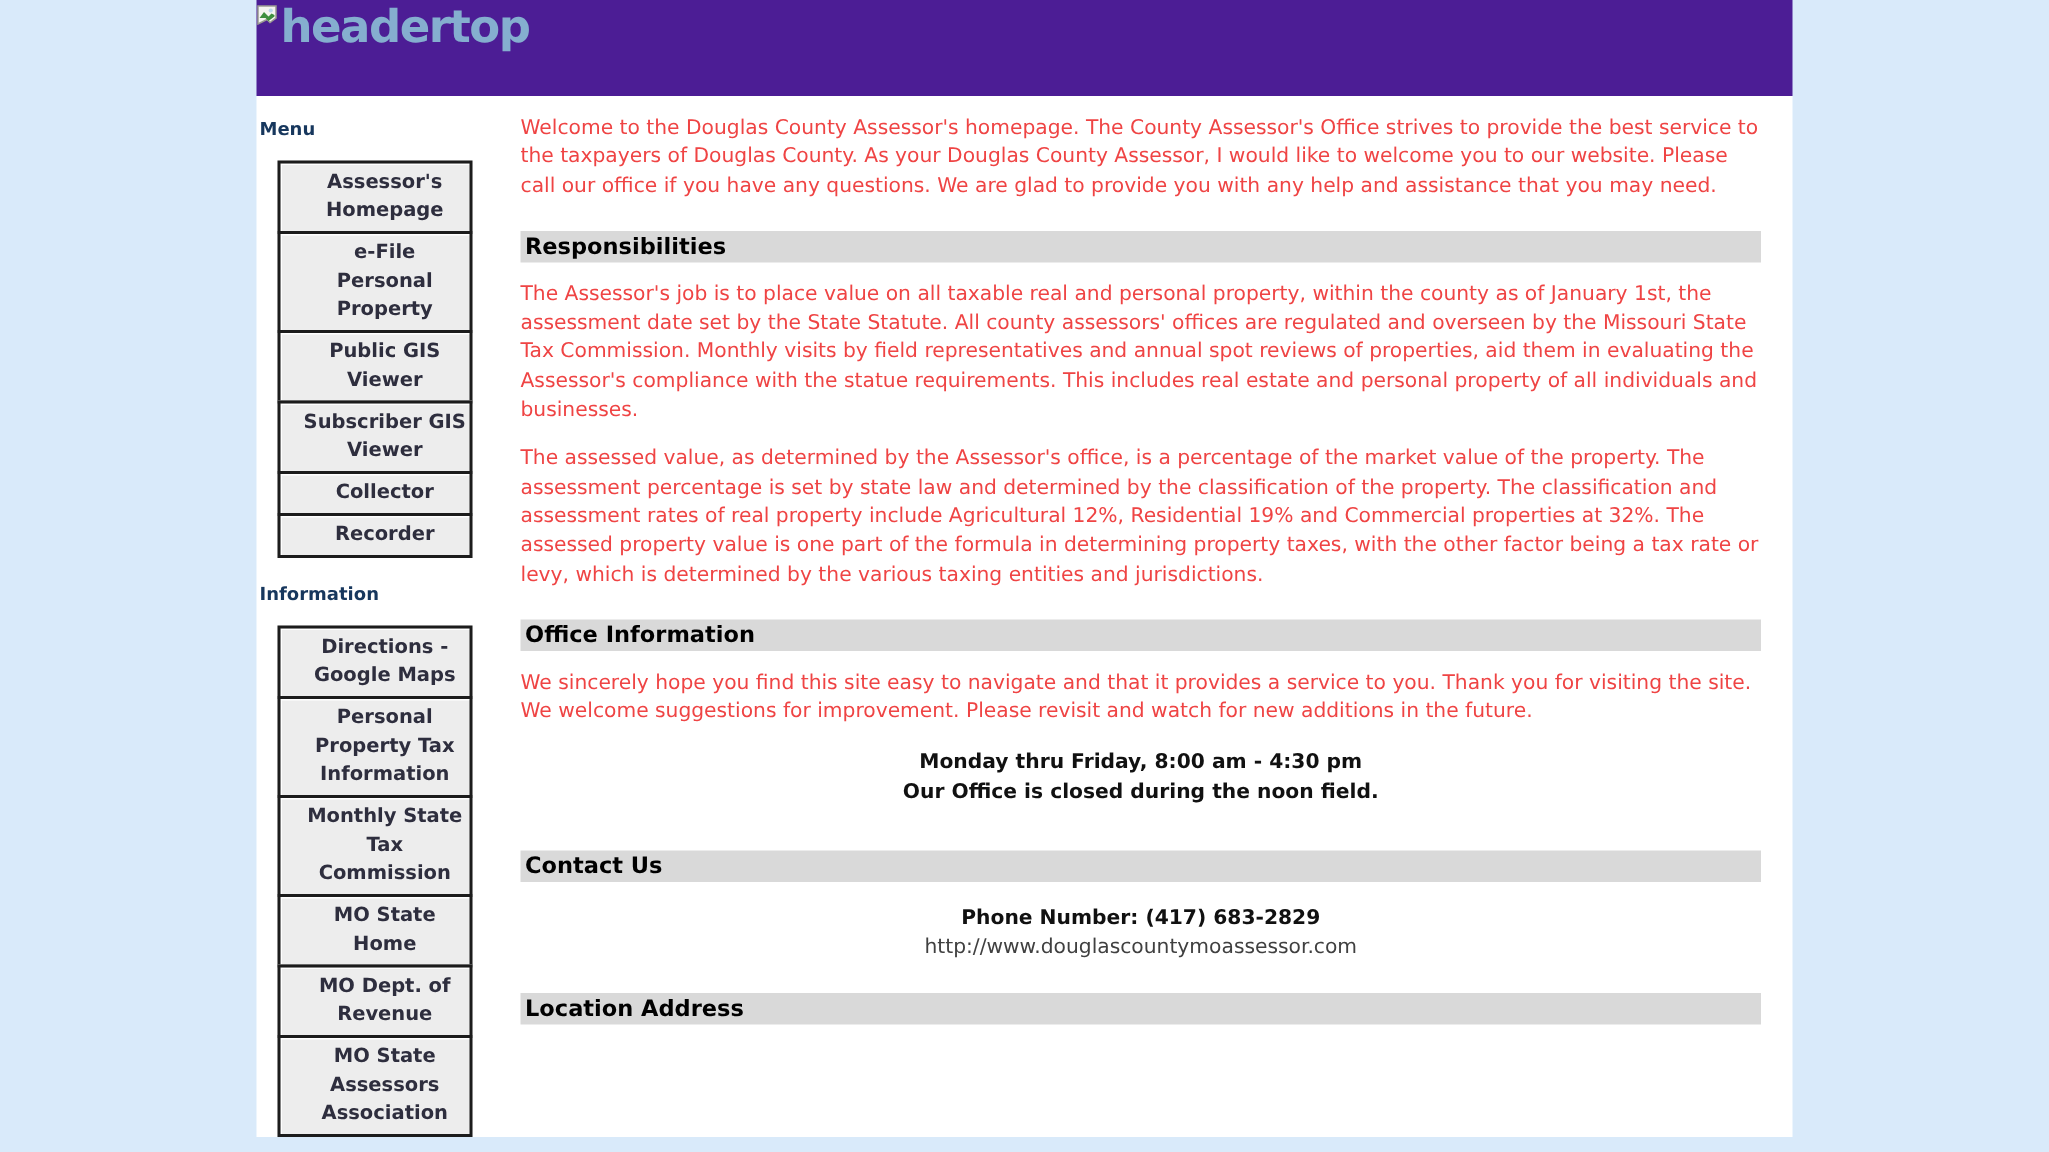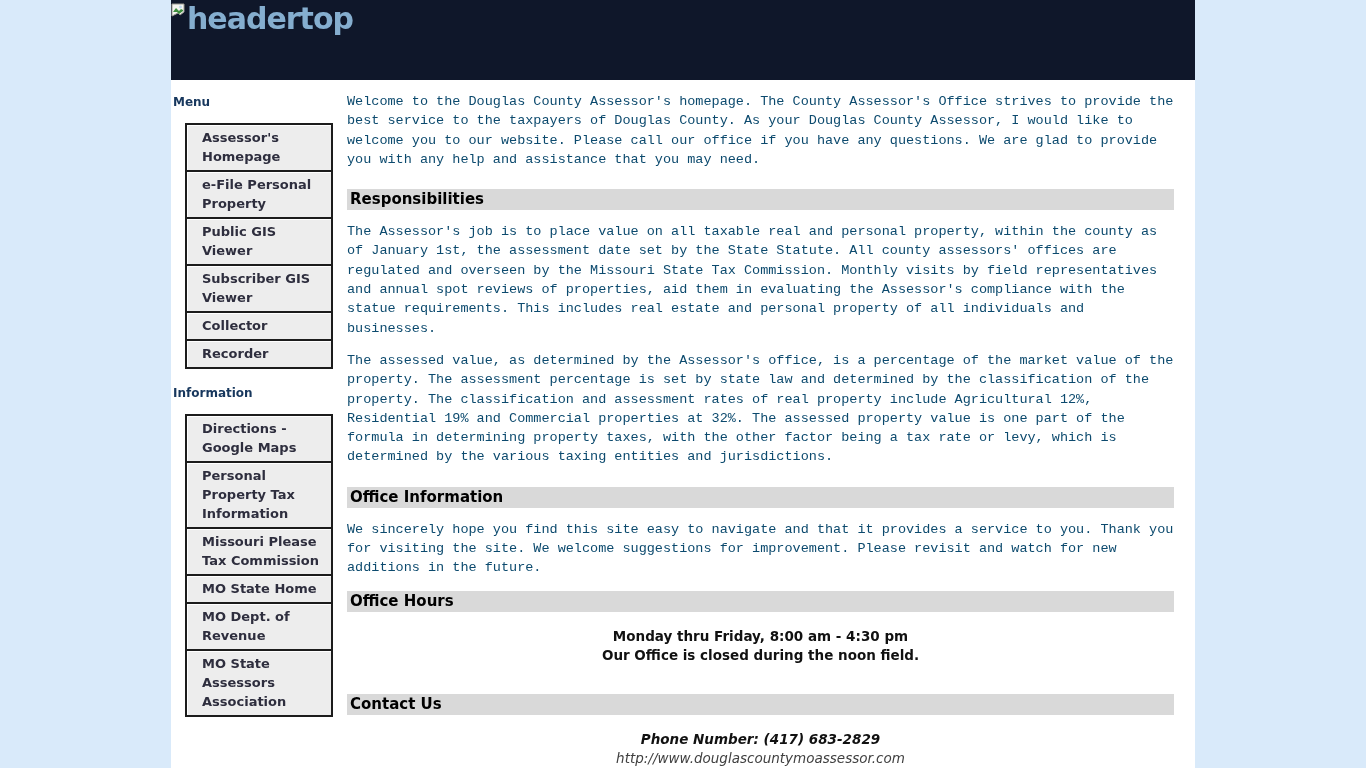--- a/index.html
+++ b/index.html
@@ -4,22 +4,22 @@
 <style>
   * { margin:0; padding:0; box-sizing:border-box; }
   html,body { width:1366px; height:768px; overflow:hidden; }
   body {
     background:#d9eafa;
     font-family:"DejaVu Sans","Liberation Sans",sans-serif;
     color:#1f1f1f;
   }
   .page { width:1024px; margin:0 auto; height:768px; }
   .site-header {
-    background:#0f172a;
-    height:80px;
+    background:#4c1d95;
+    height:64px;
     position:relative;
     overflow:hidden;
   }
   .broken-img {
     display:flex; align-items:flex-start;
     padding:2px 0 0 0;
   }
   .broken-img svg { margin:1px 2px 0 0; }
   .broken-img .alt-text {
     color:#85aecf;
@@ -37,21 +37,21 @@
   
   .sidebar { width:160px; flex:0 0 160px; }
   .side-title {
     color:#17375d;
     font-size:12px;
     font-weight:bold;
     margin:0 0 11px 2px;
     line-height:20px;
   }
   .side-title.second { margin-top:14px; }
-  .side-list { margin-left:14px; width:148px; }
+  .side-list { margin-left:14px; width:130px;text-align:center; }
   .side-item {
     background:#ededed;
     border:2px solid #1c1c1c;
     box-shadow:inset 1px 1px 0 #ffffff;
     margin-top:-2px;
     padding:3px 2px 4px 15px;
     font-size:13px;
     font-weight:bold;
     color:#2e2e3e;
     line-height:19px;
@@ -72,32 +72,31 @@
     padding:1px 3px 2px 3px;
     line-height:18px;
     margin-bottom:12px;
   }
   .section-bar.gap { margin-top:20px; }
   .section-bar.small-gap { margin-top:10px; }
   .main p {
     font-size:13.5px;
     line-height:19.3px;
     margin-bottom:13px;
-    color:#0c4a6e;
-    font-family:Liberation Mono, monospace;
+    color:#ef4444;
   }
   .center-line {
     text-align:center;
     font-size:13.5px;
     font-weight:bold;
     line-height:19.6px;
     color:#111;
   }
   .hours-block { margin:15px 0 28px 0; }
-  .contact-block { margin:15px 0 18px 0;font-style:italic; }
+  .contact-block { margin:15px 0 18px 0; }
   .site-link {
     display:block;
     text-align:center;
     color:#404040;
     font-size:13.5px;
     line-height:19.6px;
     text-decoration:none;
     font-weight:normal;
   }
 </style>
@@ -127,39 +126,38 @@
           <div class="side-item">Public GIS Viewer</div>
           <div class="side-item">Subscriber GIS Viewer</div>
           <div class="side-item">Collector</div>
           <div class="side-item">Recorder</div>
         </div>
 
       <div class="side-title second">Information</div>
       <div class="side-list">
           <div class="side-item">Directions - Google Maps</div>
           <div class="side-item">Personal Property Tax Information</div>
-          <div class="side-item">Missouri Please Tax Commission</div>
+          <div class="side-item">Monthly State Tax Commission</div>
           <div class="side-item">MO State Home</div>
           <div class="side-item">MO Dept. of Revenue</div>
           <div class="side-item">MO State Assessors Association</div>
         </div>
     </div>
 
     <div class="main">
 
       <p>Welcome to the Douglas County Assessor's homepage. The County Assessor's Office strives to provide the best service to the taxpayers of Douglas County. As your Douglas County Assessor, I would like to welcome you to our website. Please call our office if you have any questions. We are glad to provide you with any help and assistance that you may need.</p>
 
       <div class="section-bar gap">Responsibilities</div>
       <p>The Assessor's job is to place value on all taxable real and personal property, within the county as of January 1st, the assessment date set by the State Statute. All county assessors' offices are regulated and overseen by the Missouri State Tax Commission. Monthly visits by field representatives and annual spot reviews of properties, aid them in evaluating the Assessor's compliance with the statue requirements. This includes real estate and personal property of all individuals and businesses.</p>
       <p>The assessed value, as determined by the Assessor's office, is a percentage of the market value of the property. The assessment percentage is set by state law and determined by the classification of the property. The classification and assessment rates of real property include Agricultural 12%, Residential 19% and Commercial properties at 32%. The assessed property value is one part of the formula in determining property taxes, with the other factor being a tax rate or levy, which is determined by the various taxing entities and jurisdictions.</p>
 
       <div class="section-bar gap">Office Information</div>
       <p>We sincerely hope you find this site easy to navigate and that it provides a service to you. Thank you for visiting the site. We welcome suggestions for improvement. Please revisit and watch for new additions in the future.</p>
 
-      <div class="section-bar small-gap">Office Hours</div>
       <div class="hours-block">
         <div class="center-line">Monday thru Friday, 8:00 am - 4:30 pm</div>
         <div class="center-line">Our Office is closed during the noon field.</div>
       </div>
 
       <div class="section-bar gap">Contact Us</div>
       <div class="contact-block">
         <div class="center-line">Phone Number: (417) 683-2829</div>
         <a href="#" class="site-link">http://www.douglascountymoassessor.com</a>
       </div>

